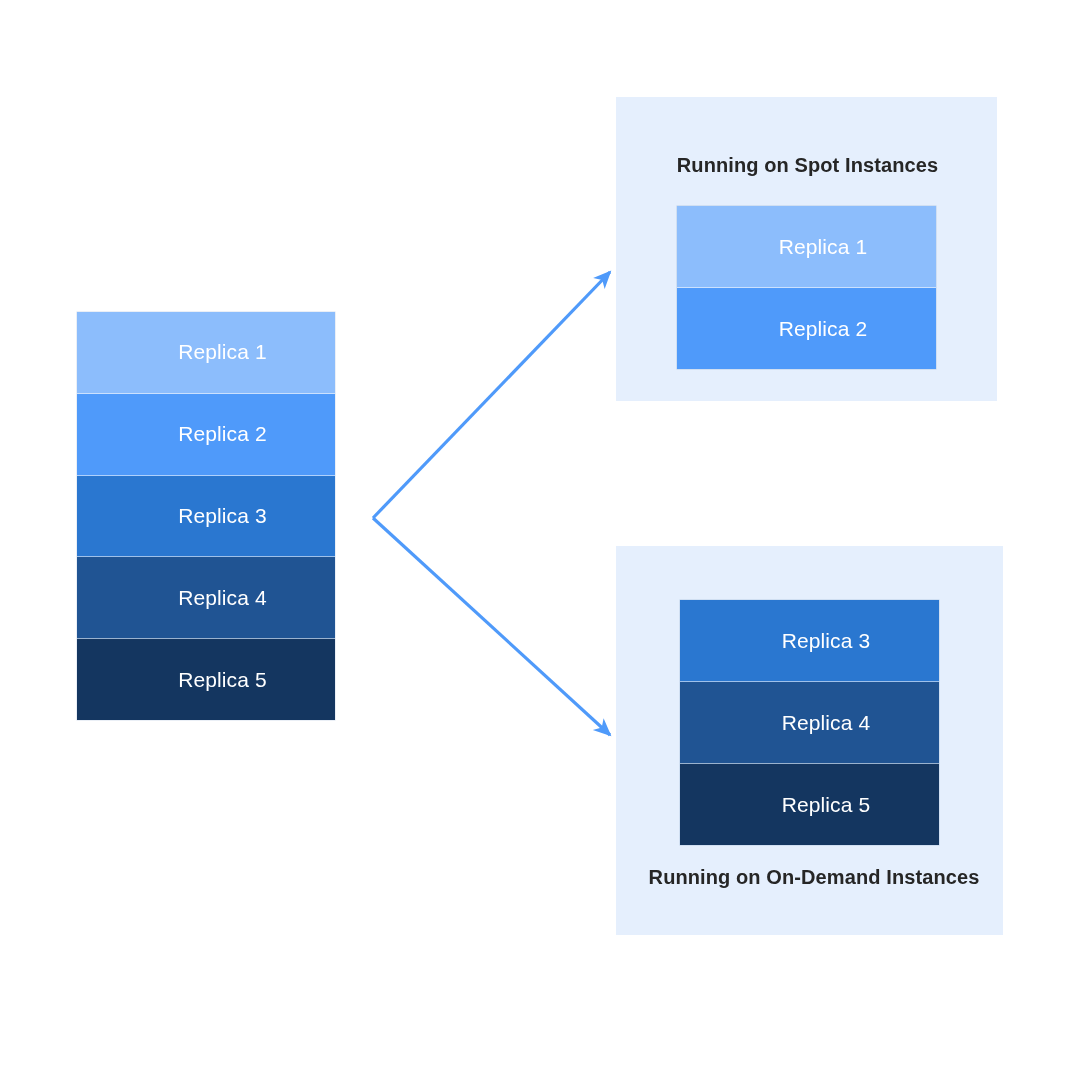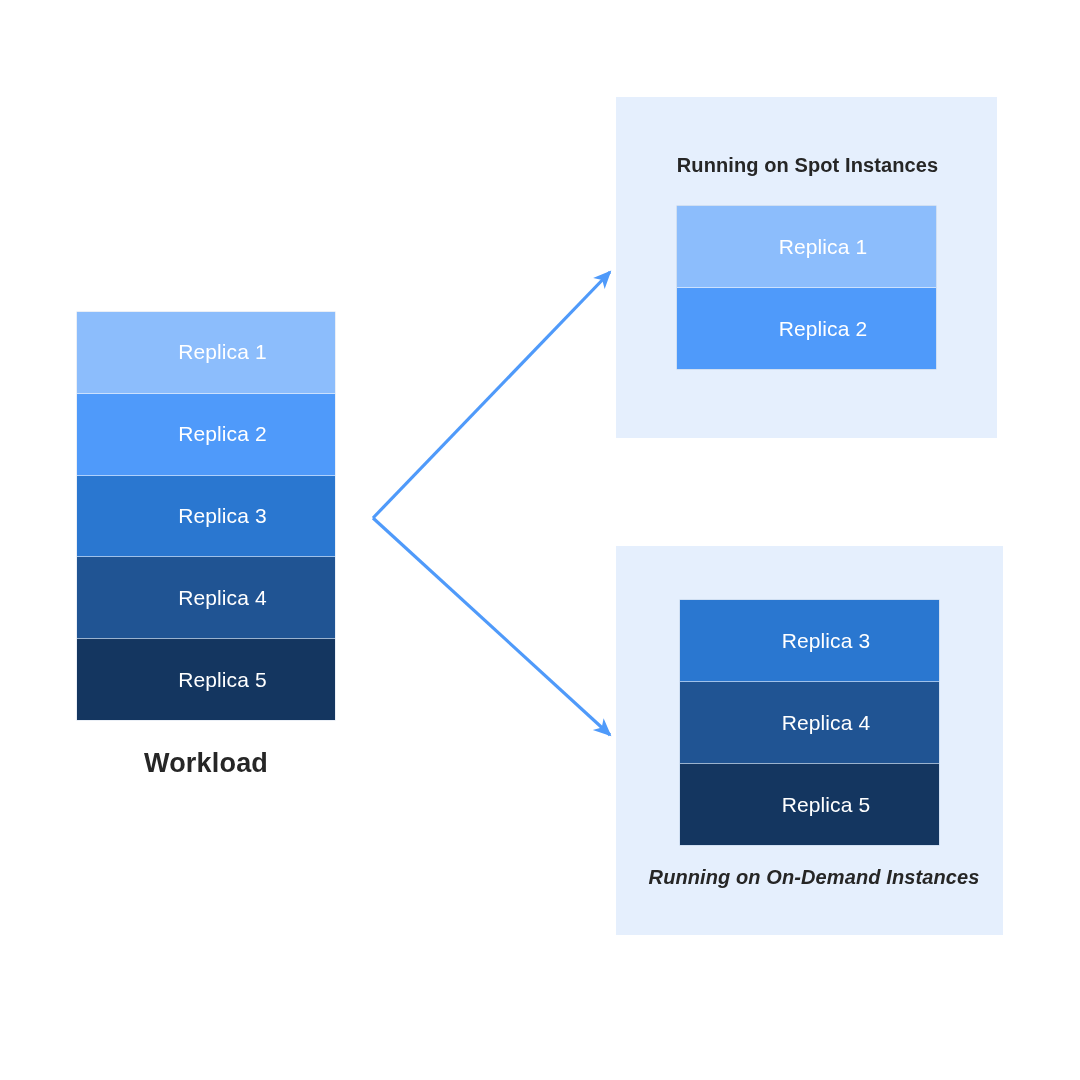--- a/index.html
+++ b/index.html
@@ -76,21 +76,21 @@
     position: absolute;
     background: #e5effd;
     display: flex;
     flex-direction: column;
     align-items: center;
   }
   #panel-spot {
     left: 616px;
     top: 97px;
     width: 381px;
-    height: 341px;
+    height: 304px;
     justify-content: flex-start;
   }
   #panel-ondemand {
     left: 616px;
     top: 546px;
     width: 387px;
     height: 389px;
     justify-content: flex-start;
   }
 
@@ -101,21 +101,20 @@
     letter-spacing: 0.1px;
     white-space: nowrap;
   }
   #panel-spot .panel-title {
     margin-top: 57px;
     margin-left: 2px;
   }
   #panel-ondemand .panel-title {
     margin-top: 21px;
     margin-left: 9px;
-    font-style: italic;
   }
 
   .panel-stack {
     width: 259px;
     display: flex;
     flex-direction: column;
     box-shadow: 0 0 0 0.5px rgba(150,178,212,0.5);
   }
   #panel-spot .panel-stack {
     height: 163px;
@@ -163,21 +162,20 @@
       <div class="replica-band" style="background-color: rgb(42, 119, 208);">
         <span>Replica 3</span>
       </div>
       <div class="replica-band" style="background-color: rgb(32, 84, 147);">
         <span>Replica 4</span>
       </div>
       <div class="replica-band" style="background-color: rgb(20, 54, 96);">
         <span>Replica 5</span>
       </div>
     </div>
-    <div id="workload-caption">Workload</div>
   </div>
 
   <div class="instance-panel" id="panel-spot">
     <div class="panel-title">Running on Spot Instances</div>
     <div class="panel-stack">
       <div class="replica-band" style="background-color: rgb(140, 189, 252);">
         <span>Replica 1</span>
       </div>
       <div class="replica-band" style="background-color: rgb(79, 154, 250);">
         <span>Replica 2</span>

